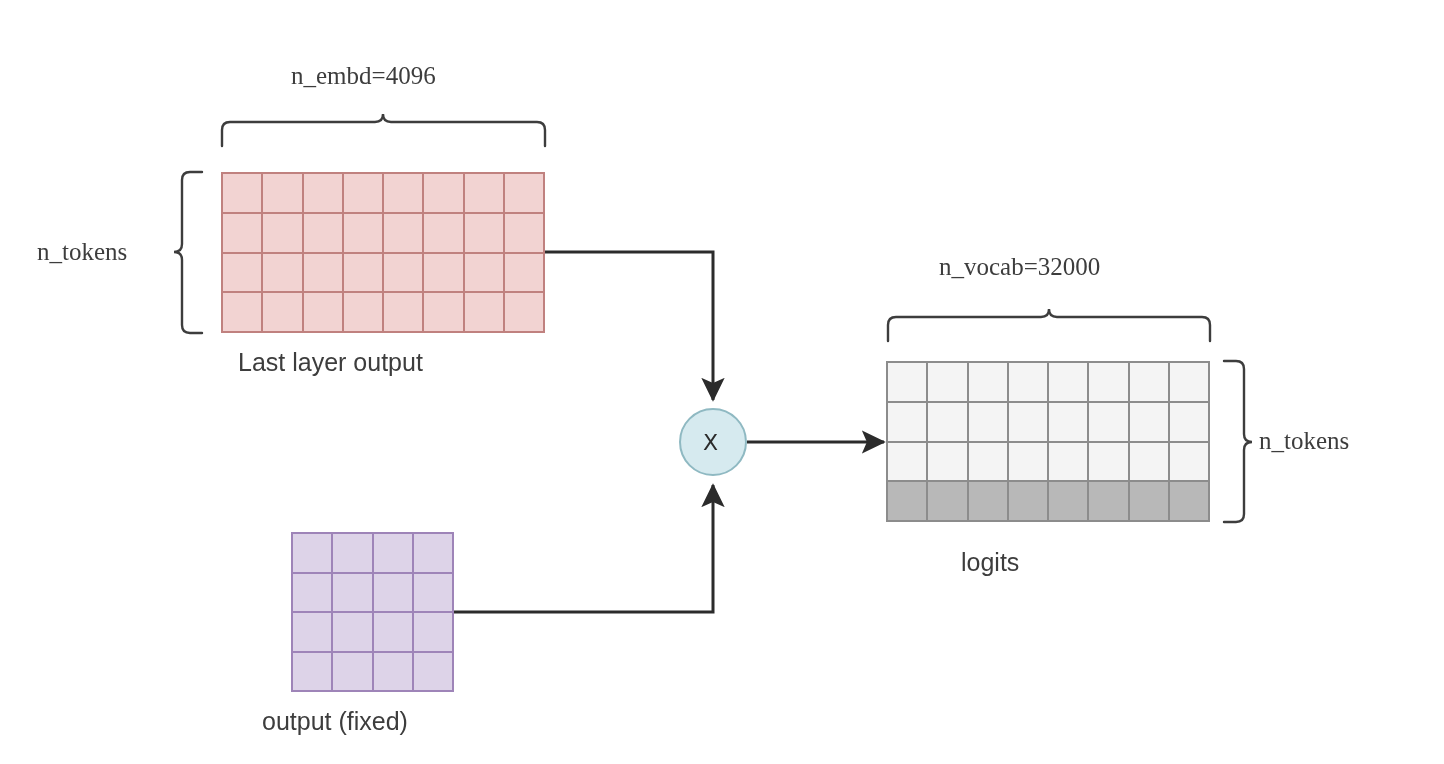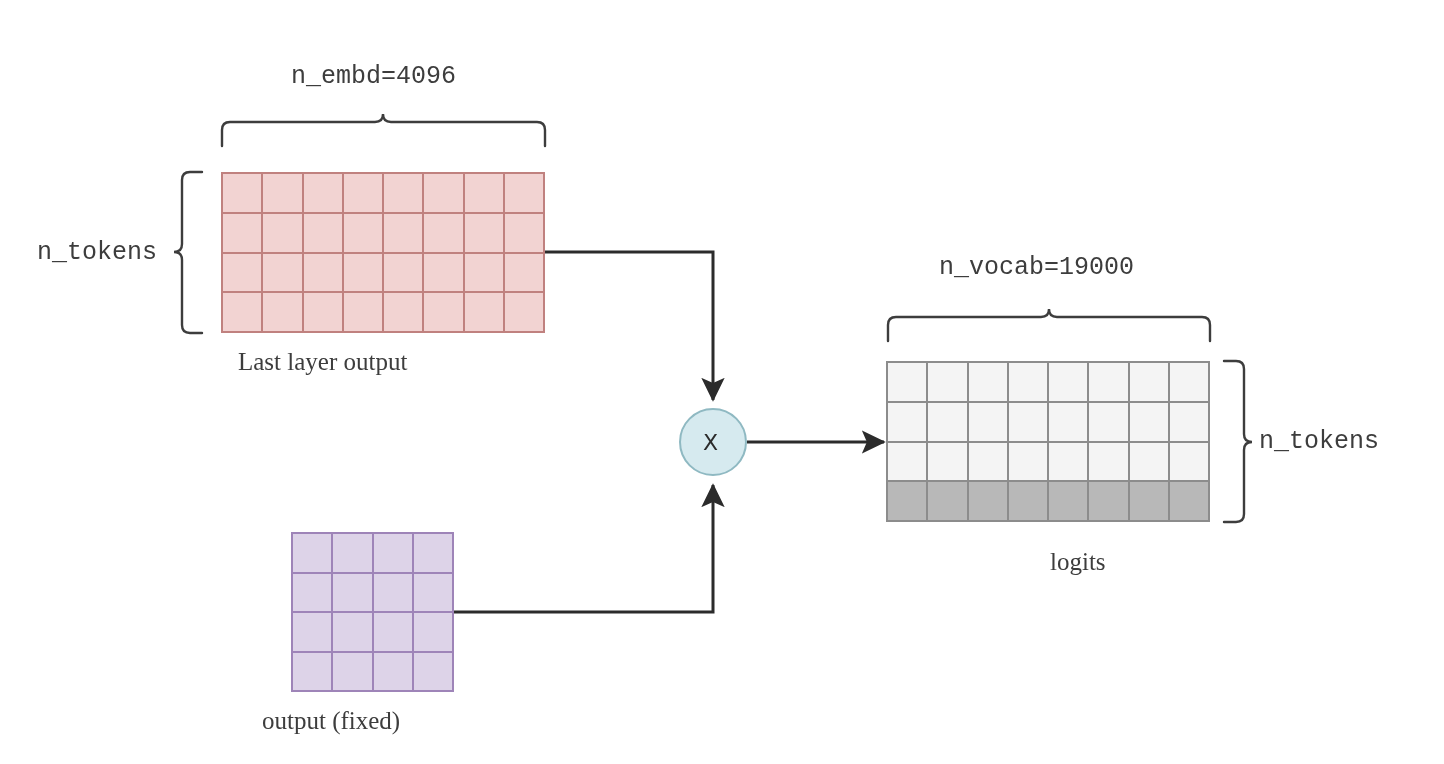--- a/index.html
+++ b/index.html
@@ -80,35 +80,35 @@
   }
   #logits-matrix .cell.shaded {
     background: #b8b8b8;
   }
   .label {
     position: absolute;
     white-space: nowrap;
     color: #3d3d3d;
   }
   .label-sans {
-    font-family: Liberation Mono, monospace;
+    font-family: Liberation Serif, serif;
     font-size: 25px;
   }
   .label-mono {
-    font-family: Liberation Serif, serif;
+    font-family: Liberation Sans, sans-serif;
     font-size: 25px;
     letter-spacing: 0px;
   }
   #label-n-embd { left: 291px; top: 62px; }
   #label-n-tokens-left { left: 37px; top: 238px; }
   #label-last-layer-output { left: 238px; top: 348px; }
   #label-output-fixed { left: 262px; top: 707px; }
   #label-n-vocab { left: 939px; top: 253px; }
   #label-n-tokens-right { left: 1259px; top: 427px; }
-  #label-logits { left: 1050px; top: 548px; }
+  #label-logits { left: 961px; top: 548px; }
   #label-times {
     left: 703px;
     top: 430px;
     font-family: "DejaVu Sans", "Liberation Sans", sans-serif;
     font-size: 22px;
     color: #2b2b2b;
   }
 </style>
 </head>
 <body>
@@ -245,21 +245,21 @@
   </svg>
 
   <div class="label label-sans" id="label-n-embd">n_embd=4096</div>
 
   <div class="label label-sans" id="label-n-tokens-left">n_tokens</div>
 
   <div class="label label-mono" id="label-last-layer-output">Last layer output</div>
 
   <div class="label label-mono" id="label-output-fixed">output (fixed)</div>
 
-  <div class="label label-sans" id="label-n-vocab">n_vocab=19000</div>
+  <div class="label label-sans" id="label-n-vocab">n_vocab=32000</div>
 
   <div class="label label-sans" id="label-n-tokens-right">n_tokens</div>
 
   <div class="label label-mono" id="label-logits">logits</div>
 
   <div class="label" id="label-times">X</div>
 
 </div>
 
 </body></html>

